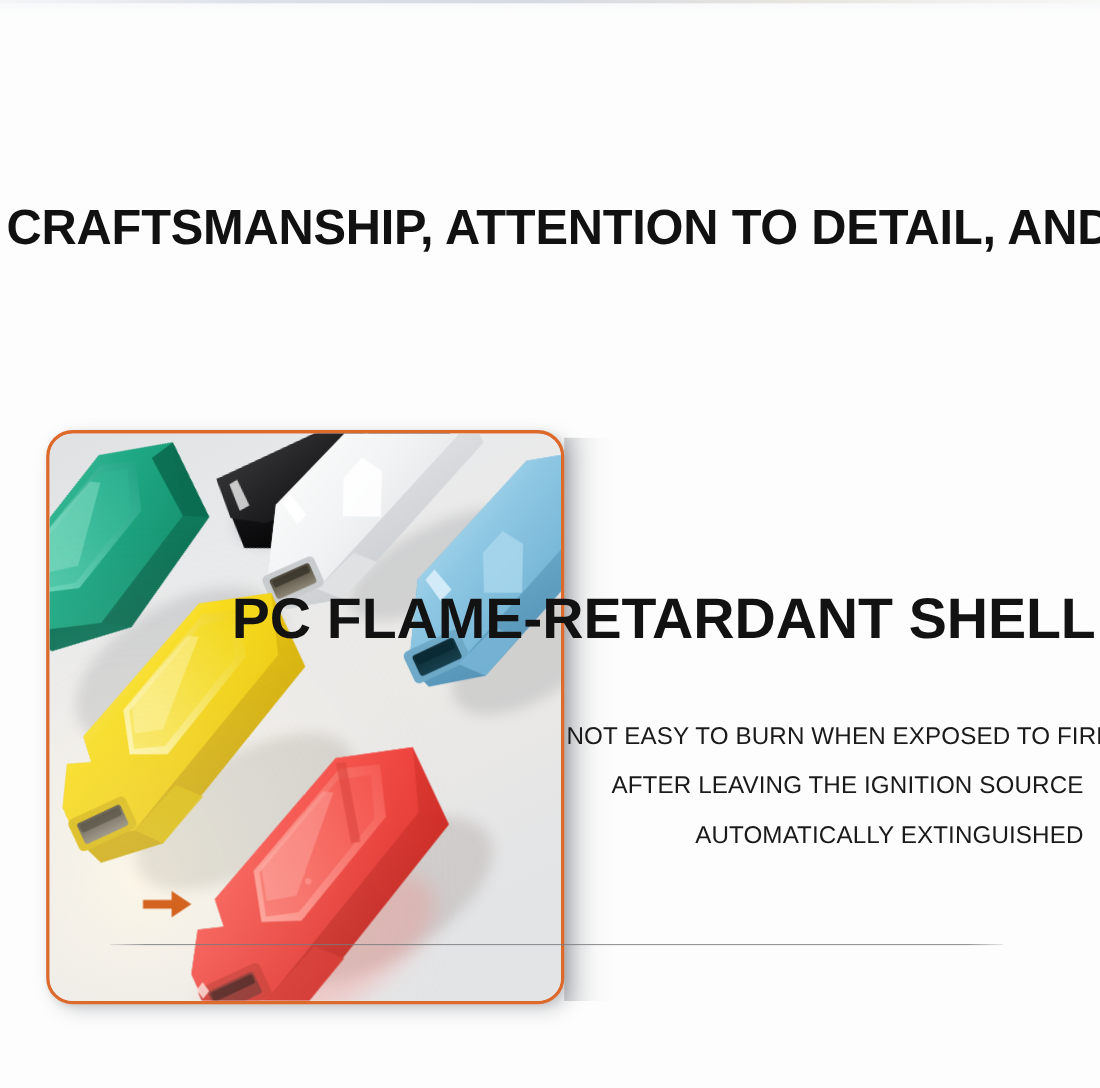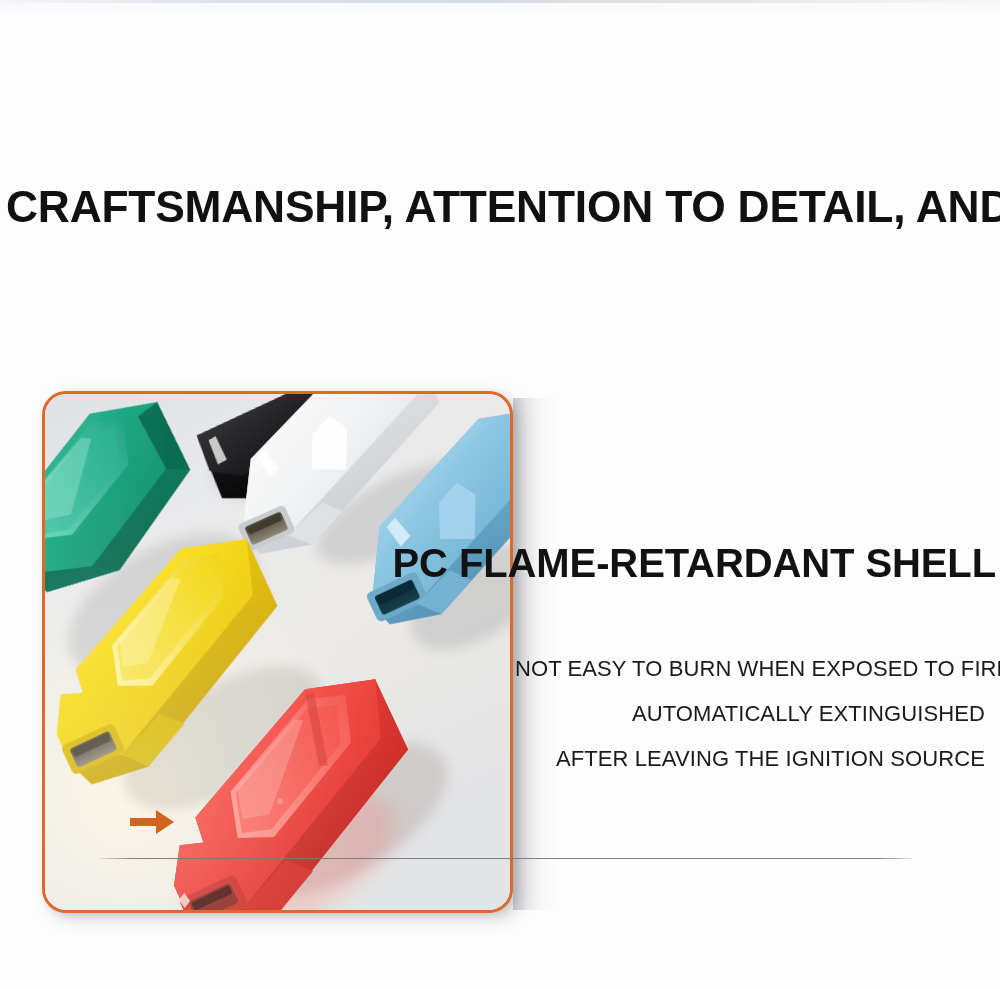--- a/index.html
+++ b/index.html
@@ -86,21 +86,21 @@
       rgba(180,182,186,0.07) 62%,
       rgba(255,255,255,0) 100%);
     pointer-events: none;
   }
 
   
   #subhead {
     position: absolute;
     right: 4px;
     top: 541px;
-    font-size: 40px;
+    font-size: 52px;
     line-height: 44px;
     font-weight: 700;
     color: #121212;
     white-space: nowrap;
     letter-spacing: -0.1px;
   }
   #benefit-lines {
     position: absolute;
     right: 15px;
     top: 646px;
@@ -373,17 +373,17 @@
   <svg id="callout-arrow" viewBox="0 0 48 32">
     <path d="M2 12 H28 V4 L46 16 L28 28 V20 H2 Z" fill="#d4631f"></path>
   </svg>
 
   <div id="baseline-rule"></div>
 
   <div id="subhead">PC FLAME-RETARDANT SHELL</div>
 
   <div id="benefit-lines">
     <div class="benefit-line">NOT EASY TO BURN WHEN EXPOSED TO FIRE</div>
+    <div class="benefit-line">AFTER LEAVING THE IGNITION SOURCE</div>
     <div class="benefit-line">AUTOMATICALLY EXTINGUISHED</div>
-    <div class="benefit-line">AFTER LEAVING THE IGNITION SOURCE</div>
   </div>
 
 </div>
 
 </body></html>

